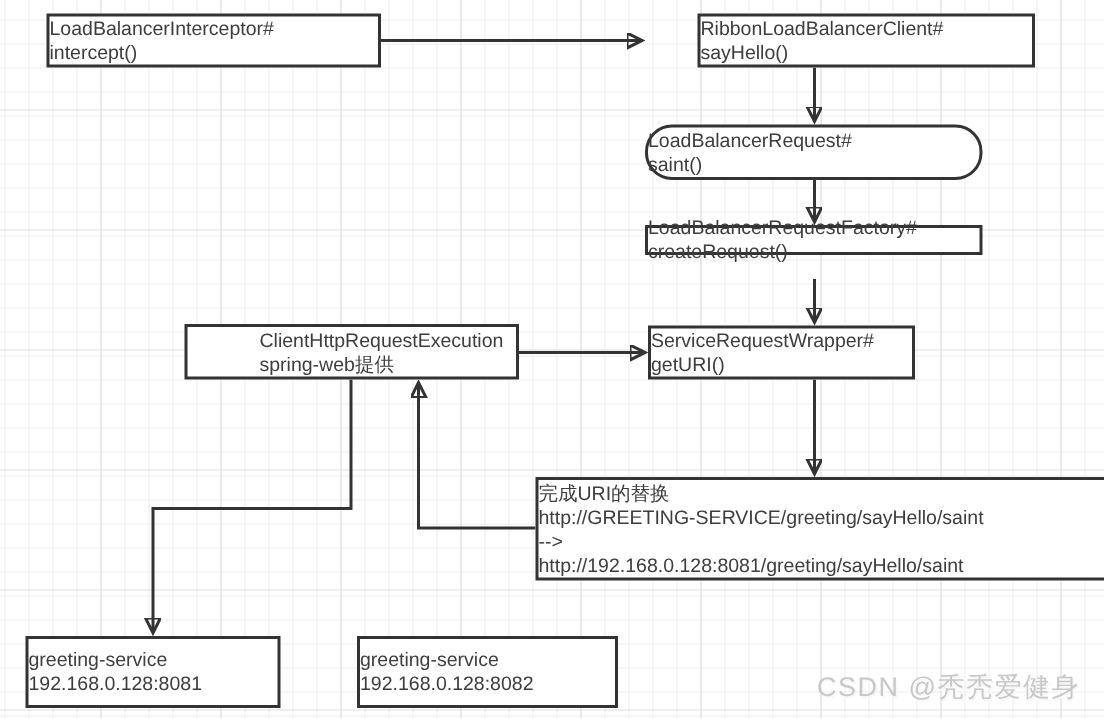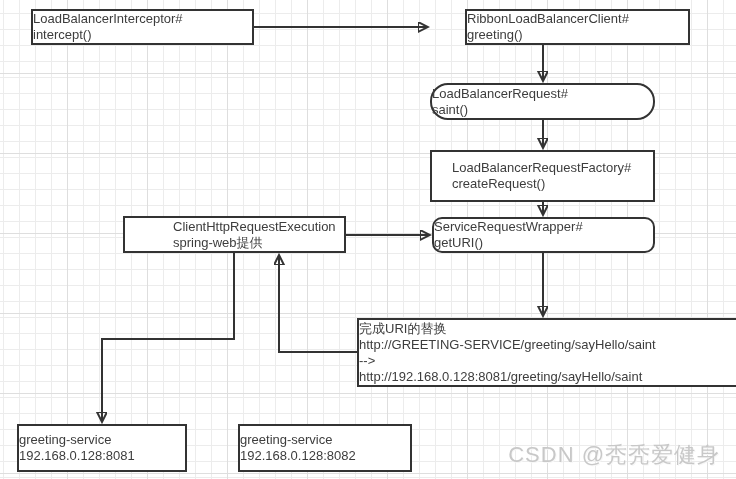--- a/index.html
+++ b/index.html
@@ -44,31 +44,31 @@
     justify-content: center;
     align-items: flex-start;
     text-align: center;
     color: #3d3d3d;
     font-size: 13px;
     line-height: 16px;
   }
   #n-interceptor { left: 31px;  top: 9px;   width: 223px; height: 36px; }
   #n-ribbon      { left: 430px; top: 9px;   width: 225px; height: 36px; margin-left: 35px; }
   #n-request     { left: 430px; top: 83px;  width: 225px; height: 37px; border-radius: 18px; }
-  #n-factory     { left: 430px; top: 150px; width: 225px; height: 52px; padding-left: 20px; }
+  #n-factory     { left: 430px; top: 150px; width: 225px; height: 20px; }
   #n-execution   { left: 123px; top: 216px; width: 223px; height: 37px; padding-left: 48px; }
-  #n-wrapper     { left: 432px; top: 217px; width: 223px; height: 36px; border-radius: 10px; }
+  #n-wrapper     { left: 432px; top: 217px; width: 178px; height: 36px; }
   #n-uri         { left: 357px; top: 318px; width: 396px; height: 69px; }
   #n-svc1        { left: 17px;  top: 424px; width: 170px; height: 48px; }
   #n-svc2        { left: 238px; top: 424px; width: 174px; height: 48px; }
   .watermark {
     position: absolute;
     right: 16px;
     bottom: 9px;
-    font-size: 22px;
+    font-size: 18px;
     letter-spacing: 1px;
     color: #c8c8c8;
     text-shadow: 1px 1px 0 #f7f7f7;
     white-space: nowrap;
   }
 </style>
 </head>
 <body>
 
 <div class="canvas">
@@ -89,21 +89,21 @@
     <path d="M234 253 V339 H102 V421" marker-end="url(#arrow)"></path>
   </svg>
 
   <div class="node" id="n-interceptor">
     <span>LoadBalancerInterceptor#</span>
     <span>intercept()</span>
   </div>
 
   <div class="node" id="n-ribbon">
     <span>RibbonLoadBalancerClient#</span>
-    <span>greeting()</span>
+    <span>sayHello()</span>
   </div>
 
   <div class="node" id="n-request">
     <span>LoadBalancerRequest#</span>
     <span>saint()</span>
   </div>
 
   <div class="node" id="n-factory">
     <span>LoadBalancerRequestFactory#</span>
     <span>createRequest()</span>

